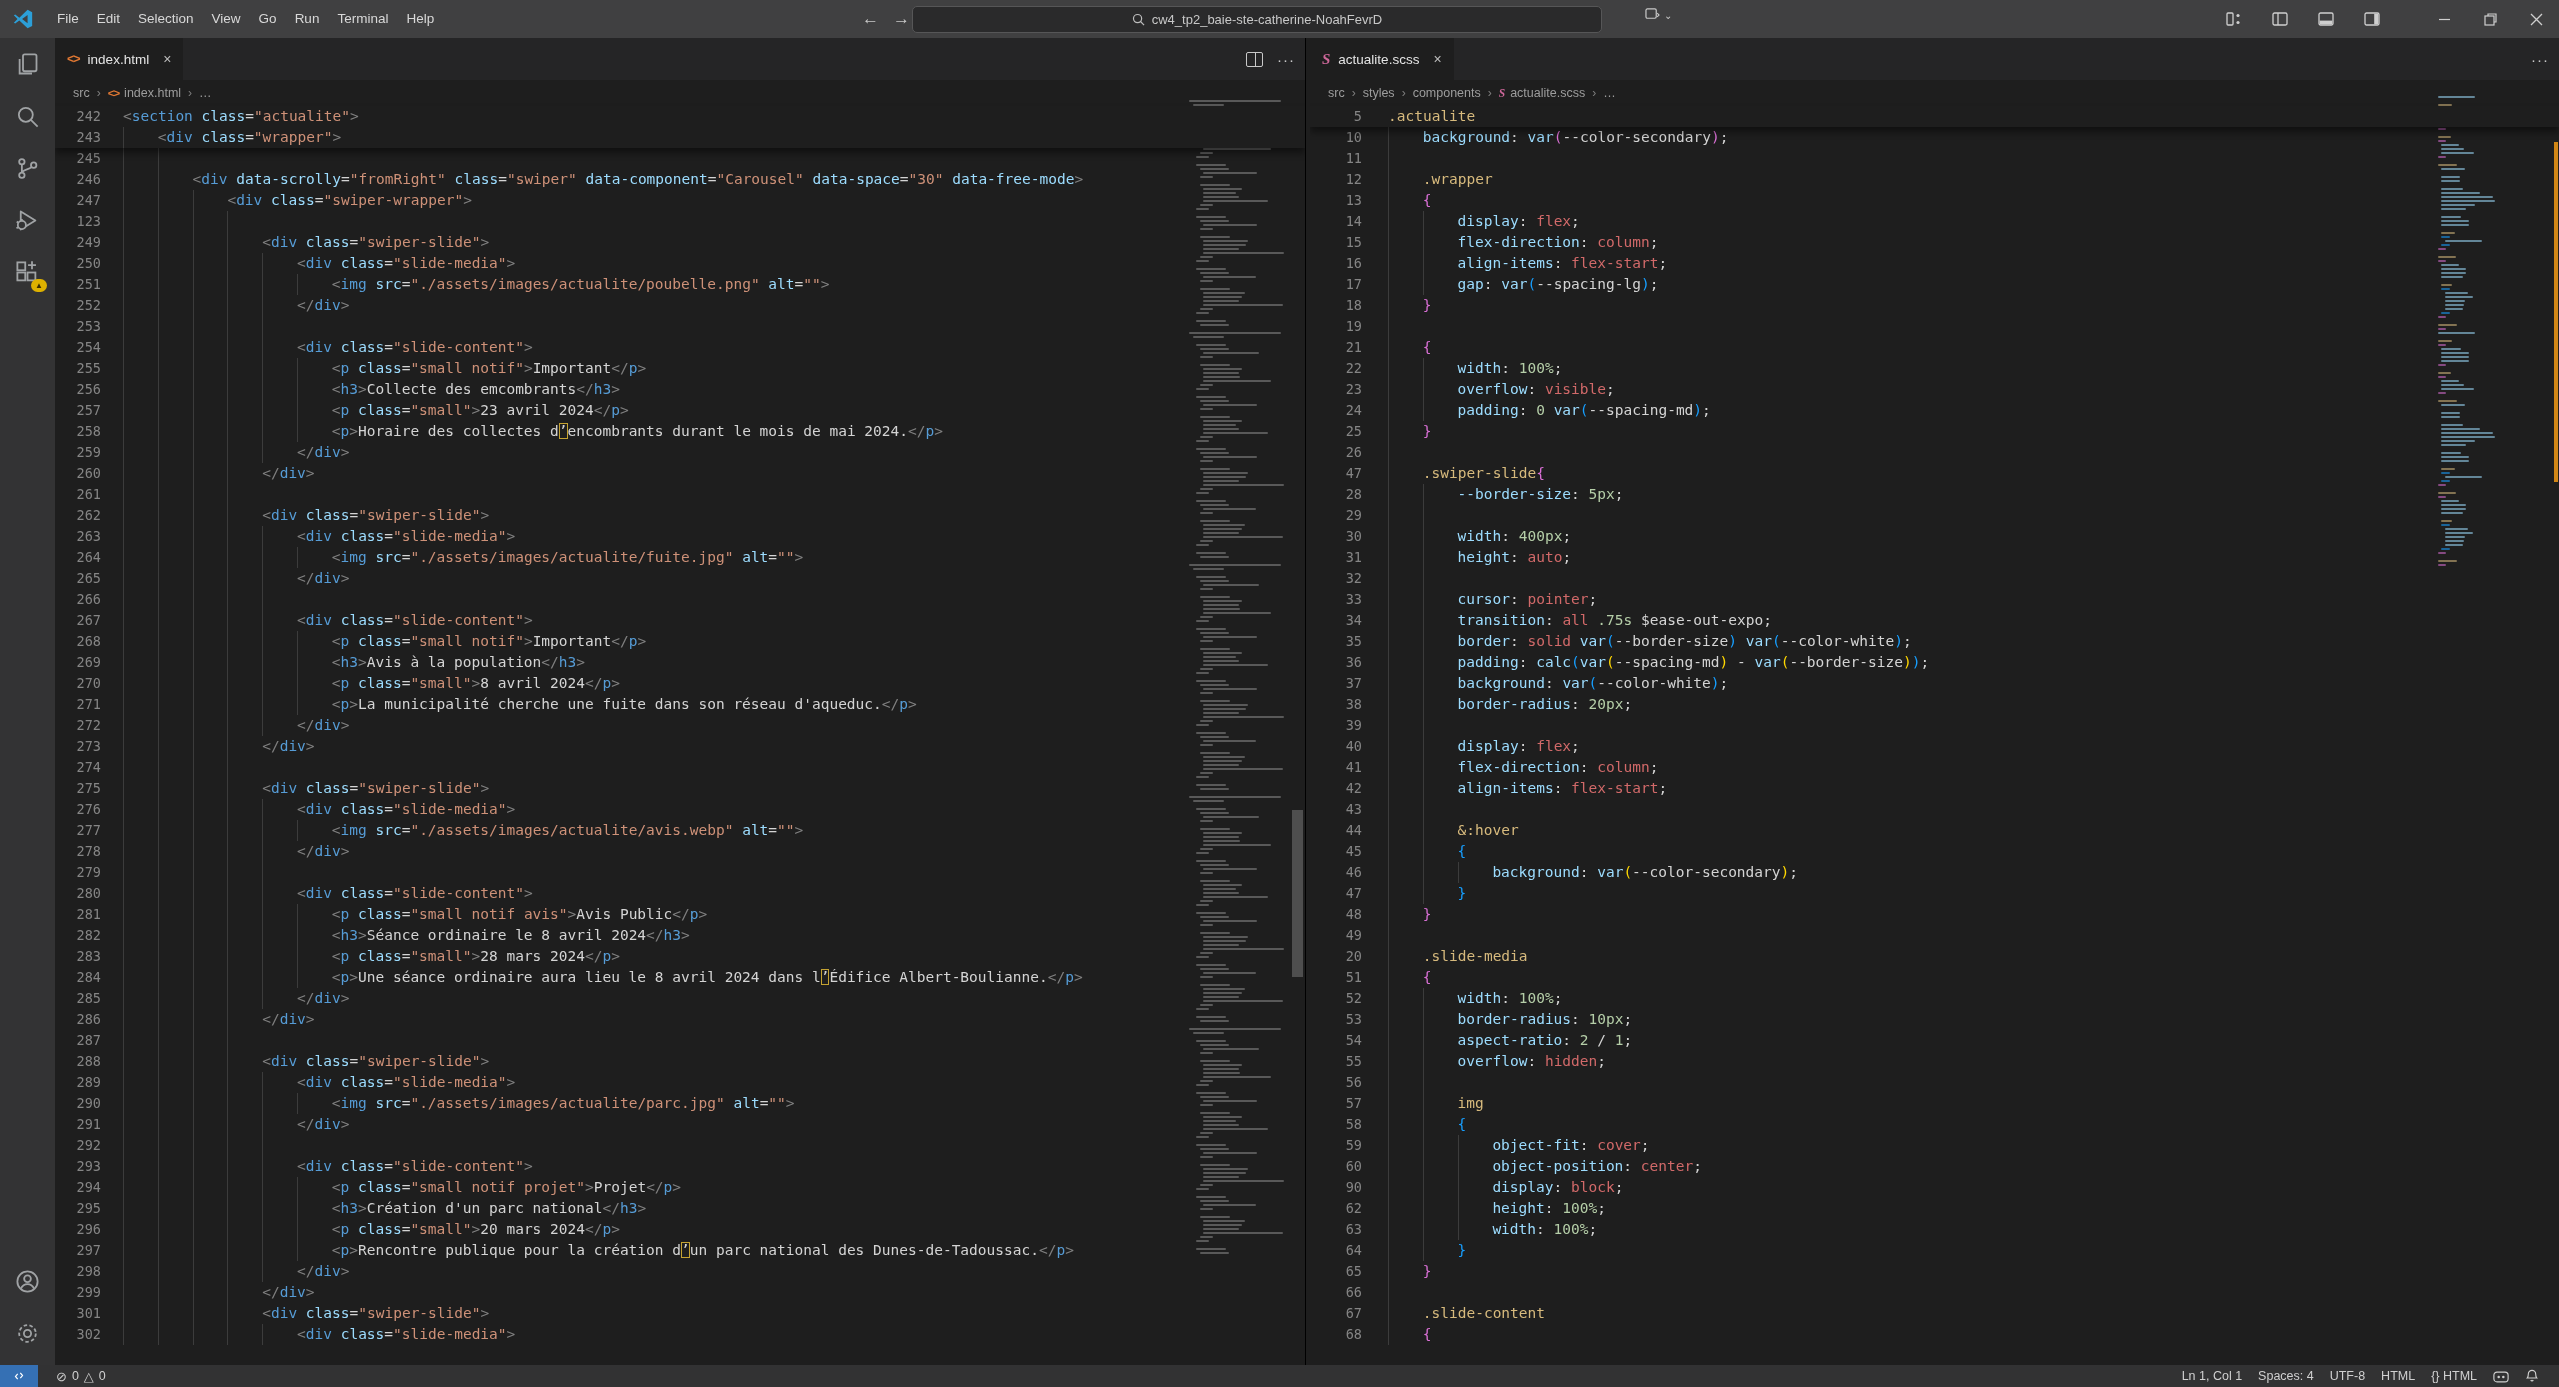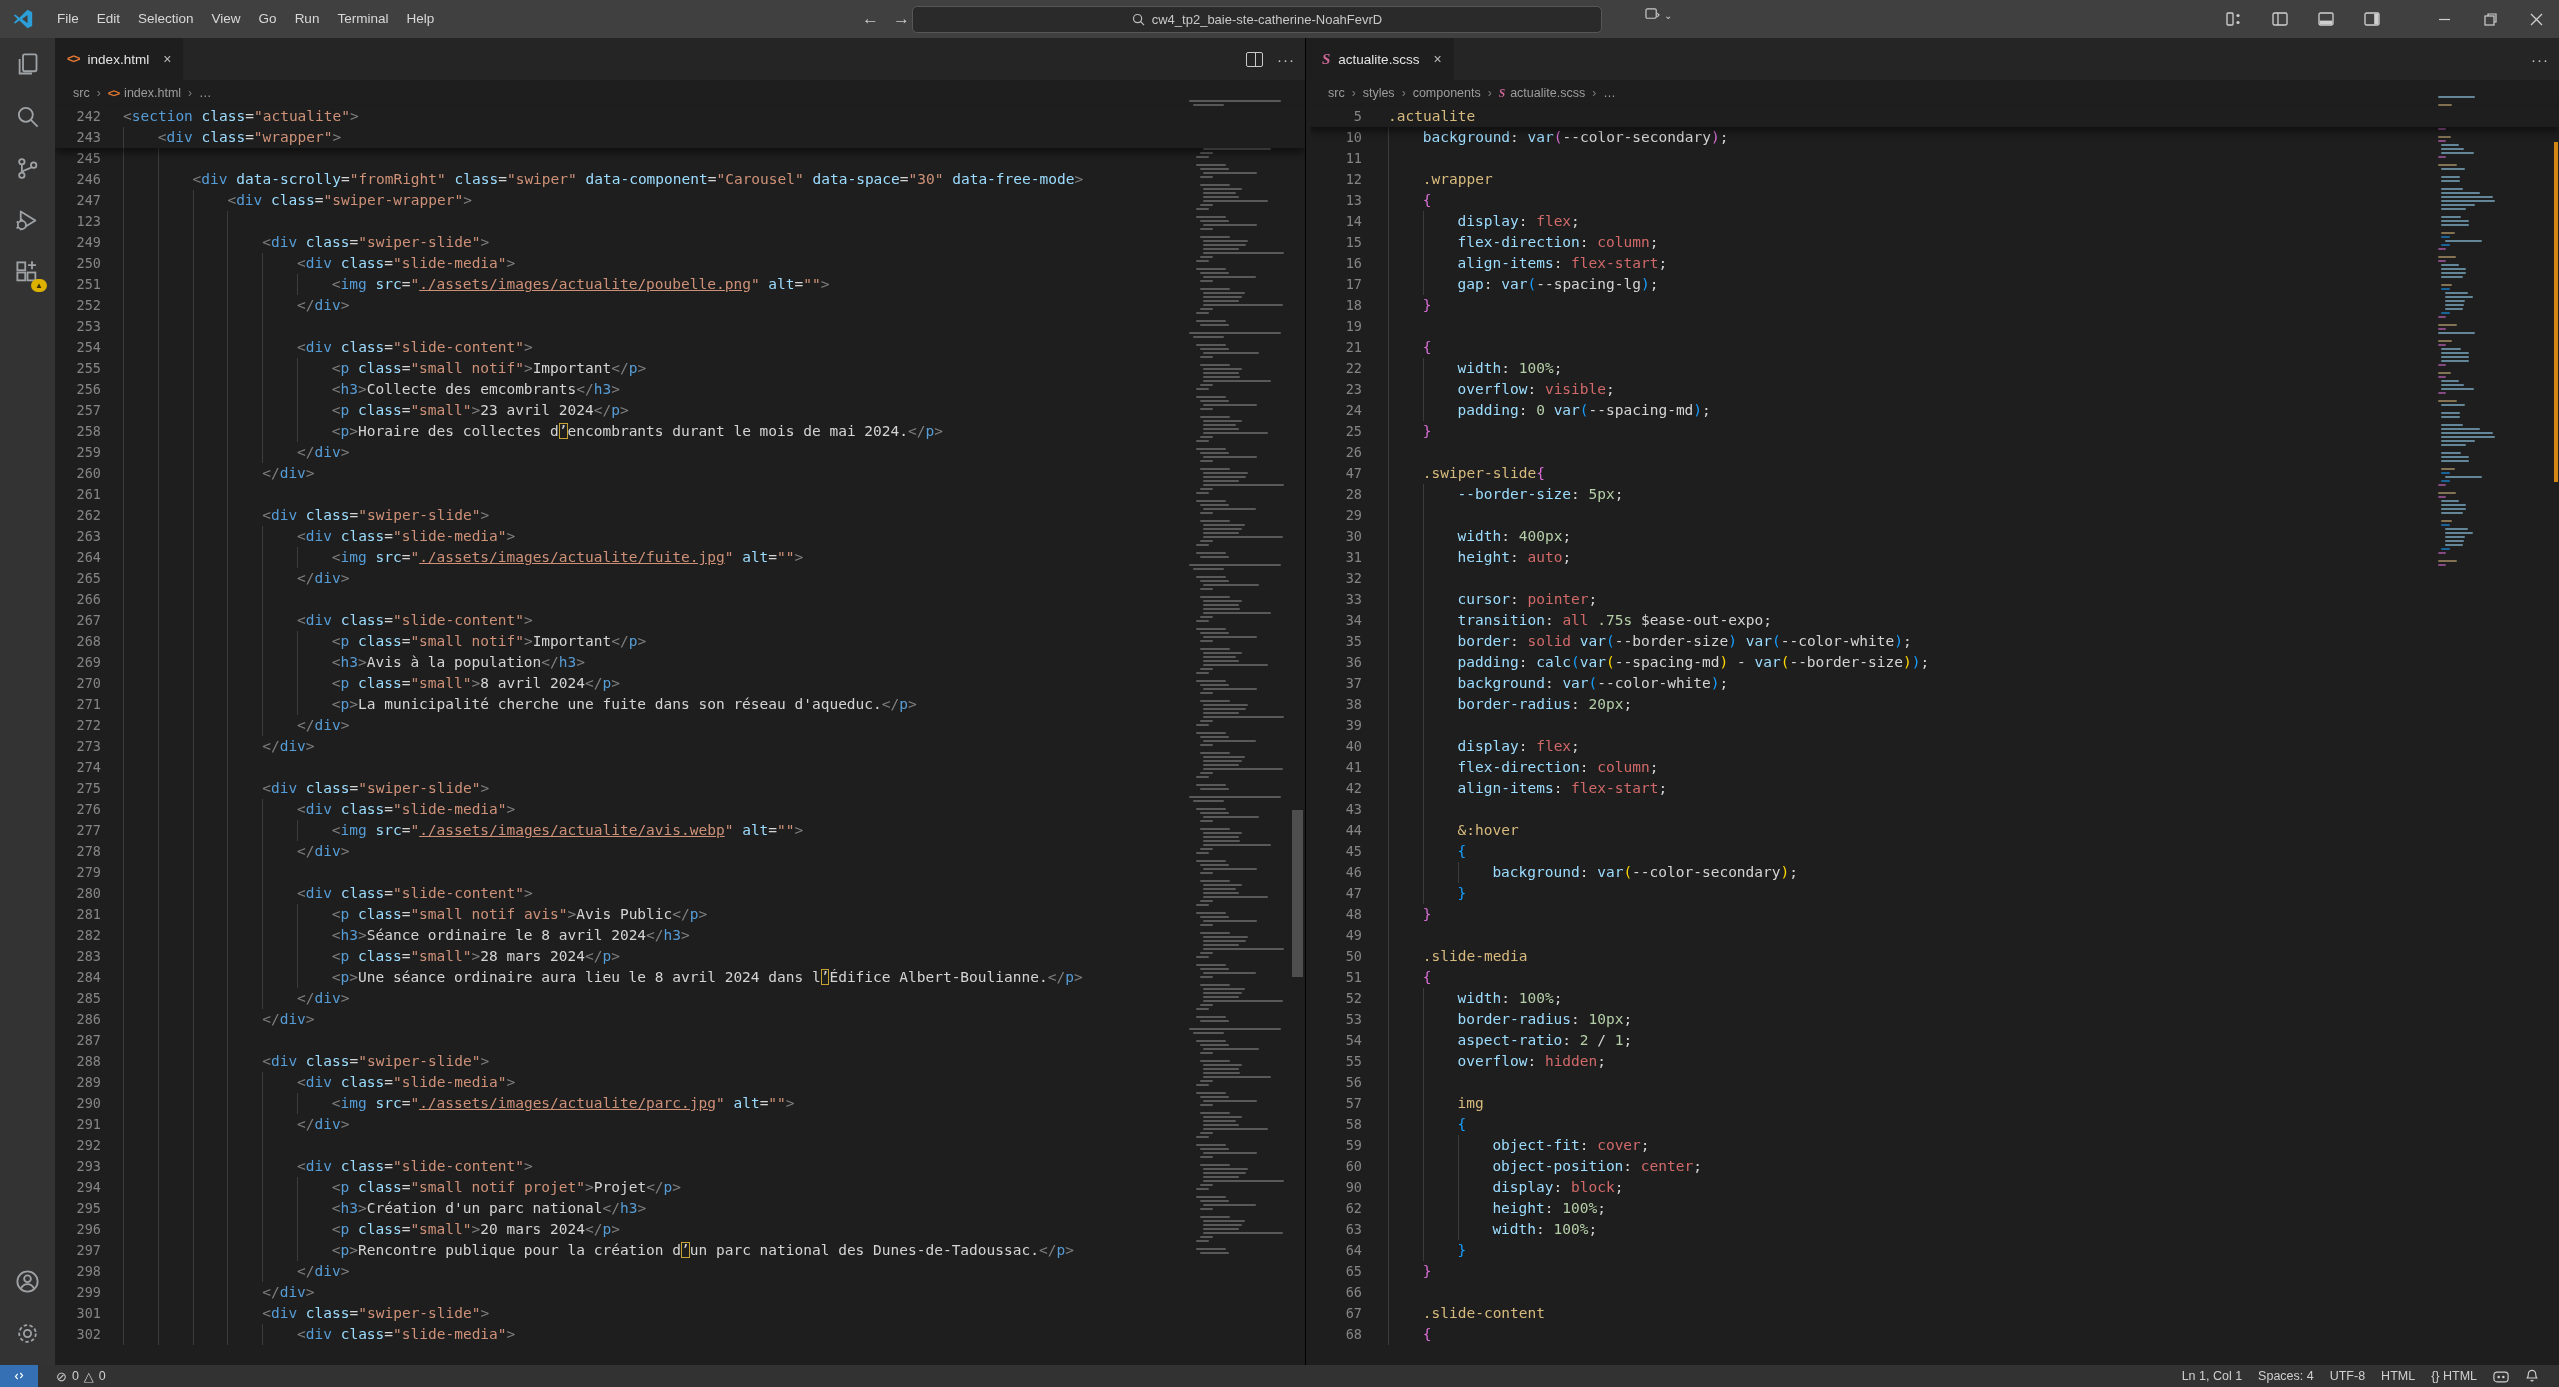--- a/index.html
+++ b/index.html
@@ -49,21 +49,21 @@
   .sticky{position:relative;z-index:5;background:#1e1e1e;box-shadow:0 5px 7px rgba(0,0,0,.45);}
   .codearea{position:relative;}
   .cl{display:flex;height:21px;line-height:21px;font-family:"DejaVu Sans Mono",monospace;font-size:14.5px;white-space:pre;}
   .ln{flex:0 0 auto;text-align:right;color:var(--ui_linenum);font-size:13.5px;}
   #g-left .ln{width:46px;margin-right:22px;}
   #g-right .ln{width:52px;margin-right:26px;}
   .ct{position:relative;flex:1 1 auto;}
   .guide{position:absolute;top:0;bottom:0;width:1px;background:var(--ui_guide);}
   .tk-p{color:var(--tk_p);} .tk-t{color:var(--tk_t);} .tk-a{color:var(--tk_a);}
   .tk-s{color:var(--tk_s);} .tk-x{color:var(--tk_x);} .tk-d{color:var(--tk_x);}
-  .tk-l{color:var(--tk_s);text-decoration:underline;}
+  .tk-l{color:var(--tk_s);}
   .tk-u{color:var(--tk_x);box-shadow:inset 0 0 0 1px var(--ui_unicode_box);}
   .tk-sel{color:var(--tk_sel);} .tk-pr{color:var(--tk_pr);} .tk-v{color:var(--tk_v);}
   .tk-n{color:var(--tk_n);} .tk-fn{color:var(--tk_fn);} .tk-cp{color:var(--tk_cp);}
   .tk-b2{color:var(--tk_b2);} .tk-b3{color:var(--tk_b3);} .tk-b4{color:var(--tk_b4);}
   
   .minimap{position:absolute;top:58px;bottom:6px;overflow:hidden;}
   #mm-left{right:16px;width:110px;}
   #mm-right{right:42px;width:86px;}
   .mm-bar{height:2px;margin-bottom:2px;border-radius:1px;opacity:.55;}
   .vscroll{position:absolute;right:0;top:42px;bottom:0;width:15px;}
@@ -670,21 +670,21 @@
       <div class="cl"><span class="ln">40</span><span class="ct" style="padding-left: 69.6px;"><span class="guide" style="left: 0px;"></span><span class="guide" style="left: 34.8px;"></span><span class="tk-pr">display</span><span class="tk-d">: </span><span class="tk-v">flex</span><span class="tk-d">;</span></span></div>
       <div class="cl"><span class="ln">41</span><span class="ct" style="padding-left: 69.6px;"><span class="guide" style="left: 0px;"></span><span class="guide" style="left: 34.8px;"></span><span class="tk-pr">flex-direction</span><span class="tk-d">: </span><span class="tk-v">column</span><span class="tk-d">;</span></span></div>
       <div class="cl"><span class="ln">42</span><span class="ct" style="padding-left: 69.6px;"><span class="guide" style="left: 0px;"></span><span class="guide" style="left: 34.8px;"></span><span class="tk-pr">align-items</span><span class="tk-d">: </span><span class="tk-v">flex-start</span><span class="tk-d">;</span></span></div>
       <div class="cl"><span class="ln">43</span><span class="ct" style="padding-left: 0px;"><span class="guide" style="left: 0px;"></span><span class="guide" style="left: 34.8px;"></span></span></div>
       <div class="cl"><span class="ln">44</span><span class="ct" style="padding-left: 69.6px;"><span class="guide" style="left: 0px;"></span><span class="guide" style="left: 34.8px;"></span><span class="tk-sel">&amp;:hover</span></span></div>
       <div class="cl"><span class="ln">45</span><span class="ct" style="padding-left: 69.6px;"><span class="guide" style="left: 0px;"></span><span class="guide" style="left: 34.8px;"></span><span class="tk-b3">{</span></span></div>
       <div class="cl"><span class="ln">46</span><span class="ct" style="padding-left: 104.4px;"><span class="guide" style="left: 0px;"></span><span class="guide" style="left: 34.8px;"></span><span class="guide" style="left: 69.6px;"></span><span class="tk-pr">background</span><span class="tk-d">: </span><span class="tk-fn">var</span><span class="tk-b4">(</span><span class="tk-cp">--color-secondary</span><span class="tk-b4">)</span><span class="tk-d">;</span></span></div>
       <div class="cl"><span class="ln">47</span><span class="ct" style="padding-left: 69.6px;"><span class="guide" style="left: 0px;"></span><span class="guide" style="left: 34.8px;"></span><span class="tk-b3">}</span></span></div>
       <div class="cl"><span class="ln">48</span><span class="ct" style="padding-left: 34.8px;"><span class="guide" style="left: 0px;"></span><span class="tk-b2">}</span></span></div>
       <div class="cl"><span class="ln">49</span><span class="ct" style="padding-left: 0px;"><span class="guide" style="left: 0px;"></span></span></div>
-      <div class="cl"><span class="ln">50</span><span class="ct" style="padding-left: 34.8px;"><span class="guide" style="left: 0px;"></span><span class="tk-sel">.slide-media</span></span></div>
+      <div class="cl"><span class="ln">20</span><span class="ct" style="padding-left: 34.8px;"><span class="guide" style="left: 0px;"></span><span class="tk-sel">.slide-media</span></span></div>
       <div class="cl"><span class="ln">51</span><span class="ct" style="padding-left: 34.8px;"><span class="guide" style="left: 0px;"></span><span class="tk-b2">{</span></span></div>
       <div class="cl"><span class="ln">52</span><span class="ct" style="padding-left: 69.6px;"><span class="guide" style="left: 0px;"></span><span class="guide" style="left: 34.8px;"></span><span class="tk-pr">width</span><span class="tk-d">: </span><span class="tk-n">100%</span><span class="tk-d">;</span></span></div>
       <div class="cl"><span class="ln">53</span><span class="ct" style="padding-left: 69.6px;"><span class="guide" style="left: 0px;"></span><span class="guide" style="left: 34.8px;"></span><span class="tk-pr">border-radius</span><span class="tk-d">: </span><span class="tk-n">10px</span><span class="tk-d">;</span></span></div>
       <div class="cl"><span class="ln">54</span><span class="ct" style="padding-left: 69.6px;"><span class="guide" style="left: 0px;"></span><span class="guide" style="left: 34.8px;"></span><span class="tk-pr">aspect-ratio</span><span class="tk-d">: </span><span class="tk-n">2</span><span class="tk-d"> / </span><span class="tk-n">1</span><span class="tk-d">;</span></span></div>
       <div class="cl"><span class="ln">55</span><span class="ct" style="padding-left: 69.6px;"><span class="guide" style="left: 0px;"></span><span class="guide" style="left: 34.8px;"></span><span class="tk-pr">overflow</span><span class="tk-d">: </span><span class="tk-v">hidden</span><span class="tk-d">;</span></span></div>
       <div class="cl"><span class="ln">56</span><span class="ct" style="padding-left: 0px;"><span class="guide" style="left: 0px;"></span><span class="guide" style="left: 34.8px;"></span></span></div>
       <div class="cl"><span class="ln">57</span><span class="ct" style="padding-left: 69.6px;"><span class="guide" style="left: 0px;"></span><span class="guide" style="left: 34.8px;"></span><span class="tk-sel">img</span></span></div>
       <div class="cl"><span class="ln">58</span><span class="ct" style="padding-left: 69.6px;"><span class="guide" style="left: 0px;"></span><span class="guide" style="left: 34.8px;"></span><span class="tk-b3">{</span></span></div>
       <div class="cl"><span class="ln">59</span><span class="ct" style="padding-left: 104.4px;"><span class="guide" style="left: 0px;"></span><span class="guide" style="left: 34.8px;"></span><span class="guide" style="left: 69.6px;"></span><span class="tk-pr">object-fit</span><span class="tk-d">: </span><span class="tk-v">cover</span><span class="tk-d">;</span></span></div>
       <div class="cl"><span class="ln">60</span><span class="ct" style="padding-left: 104.4px;"><span class="guide" style="left: 0px;"></span><span class="guide" style="left: 34.8px;"></span><span class="guide" style="left: 69.6px;"></span><span class="tk-pr">object-position</span><span class="tk-d">: </span><span class="tk-v">center</span><span class="tk-d">;</span></span></div>

